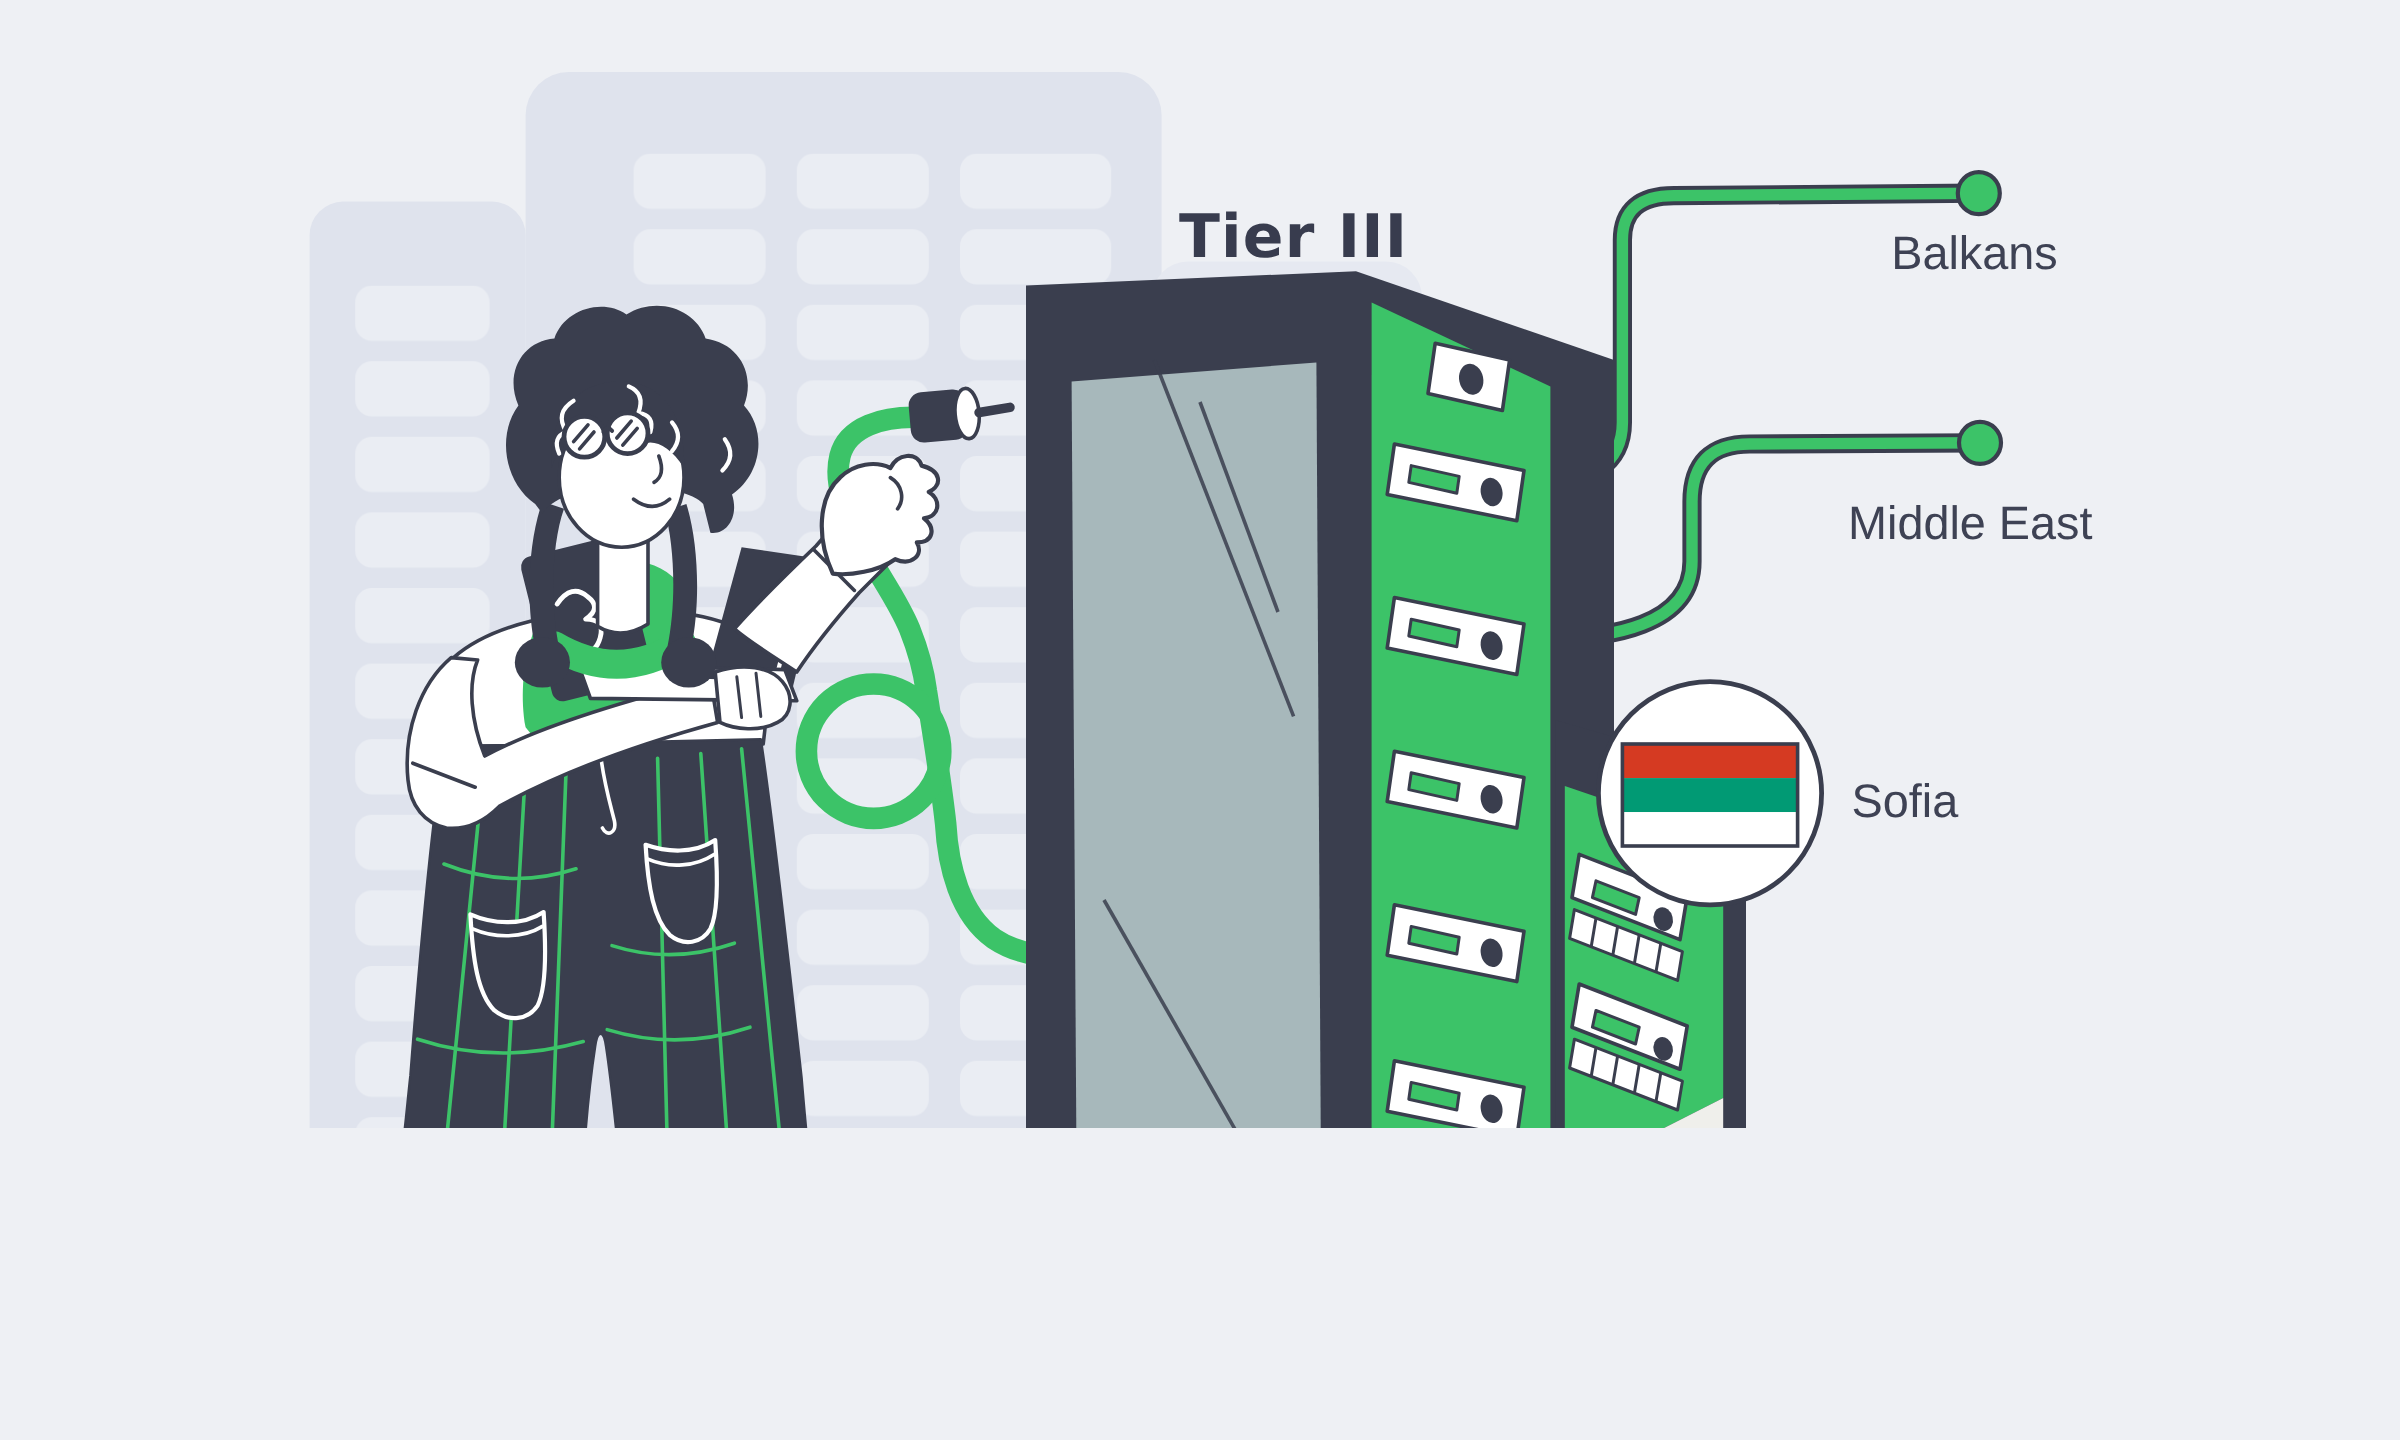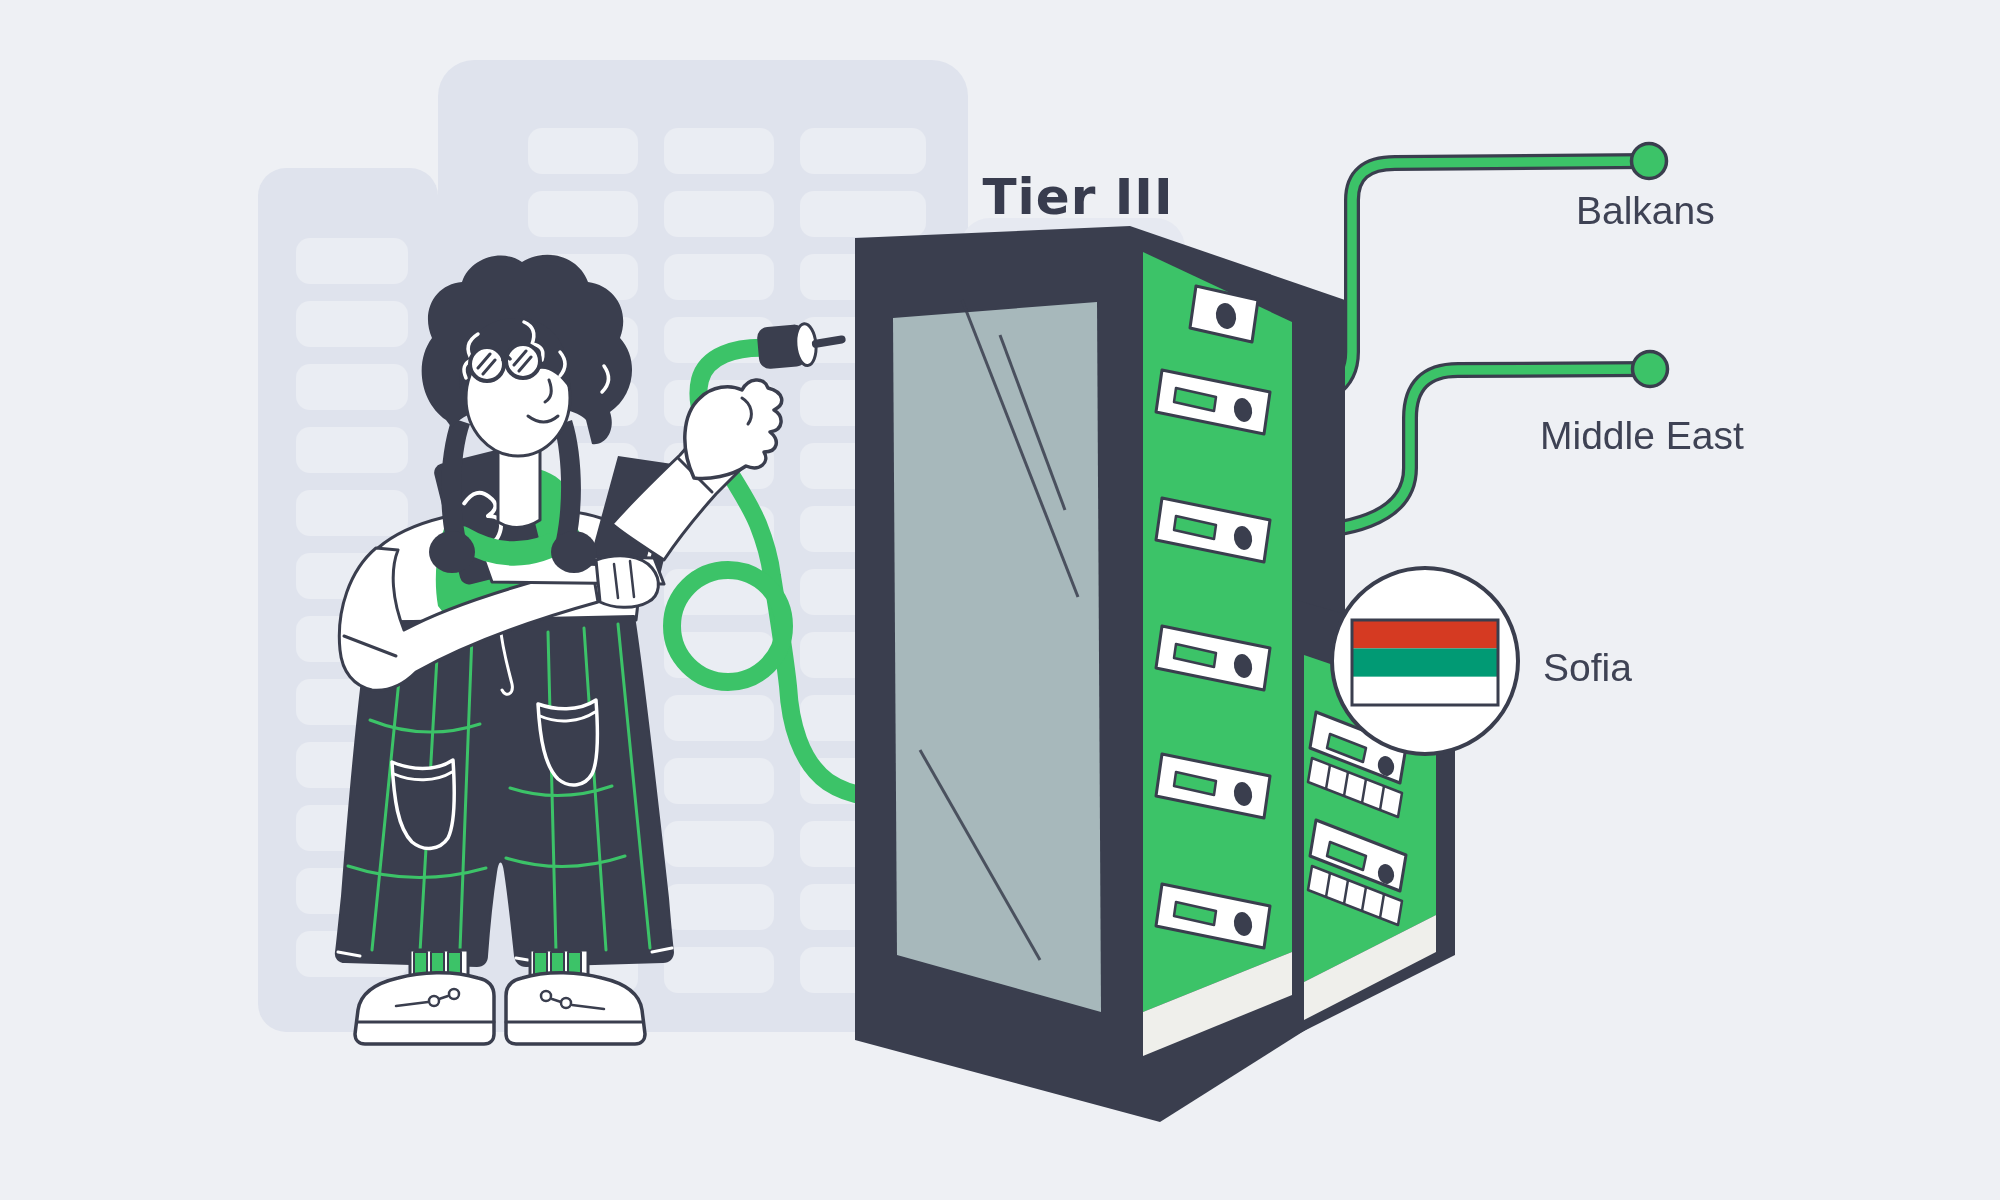--- a/index.html
+++ b/index.html
@@ -2,21 +2,21 @@
 <html style="--background: #eef0f4; --ink: #3a3e4e; --green: #3cc368; --glass: #a7b8bb; --building: #dfe3ed; --building-window: #eaedf3; --building-light: #e6e9f1; --light-strip: #efefeb; --flag-red: #d53a22; --flag-green: #019a74; --label-text: #3e4254; --title-text: #383c4e; --white: #ffffff;"><head>
 <meta charset="utf-8">
 <style>
   :root{
     --background:#eef0f4; --ink:#3a3e4e; --green:#3cc368; --glass:#a7b8bb;
     --building:#dfe3ed; --building-window:#eaedf3; --building-light:#e6e9f1;
     --light-strip:#efefeb; --flag-red:#d53a22; --flag-green:#019a74;
     --label-text:#3e4254; --title-text:#383c4e; --white:#ffffff;
   }
   html,body{margin:0;padding:0;background:var(--background);}
-  .stage{position:relative;width:2000px;height:1200px;background:var(--background);overflow:hidden;}
+  .stage{position:relative;width:2000px;height:940px;background:var(--background);overflow:hidden;}
   svg{display:block;}
   .fill-ink{fill:var(--ink);} .fill-green{fill:var(--green);} .fill-white{fill:var(--white);}
   .fill-glass{fill:var(--glass);} .fill-bldg{fill:var(--building);} .fill-wing{fill:var(--building-light);}
   .fill-strip{fill:var(--light-strip);} .win{fill:var(--building-window);}
   .s-ink{stroke:var(--ink);} .s-white{stroke:var(--white);} .s-green{stroke:var(--green);}
   .nf{fill:none;}
   .title-text{font:600 50px "DejaVu Sans",sans-serif; fill:var(--title-text); letter-spacing:1px;}
   .callout-text{font:400 39px "Liberation Sans","DejaVu Sans",sans-serif; fill:var(--label-text);}
 </style>
 </head>

